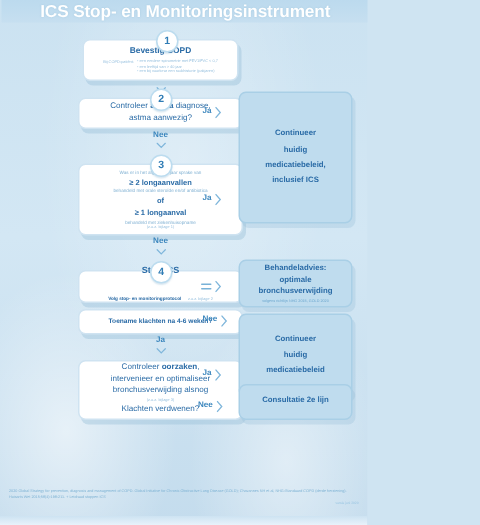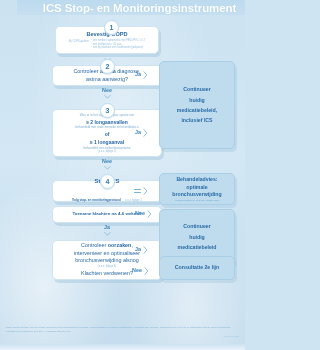--- a/index.html
+++ b/index.html
@@ -12,21 +12,21 @@
   }
   .page{
     position:absolute;inset:0;
     background:
       radial-gradient(ellipse at 18% 82%, rgba(255,255,255,.55) 0%, rgba(255,255,255,0) 26%),
       radial-gradient(ellipse at 78% 88%, rgba(255,255,255,.45) 0%, rgba(255,255,255,0) 24%),
       radial-gradient(ellipse at 50% 30%, rgba(255,255,255,.30) 0%, rgba(255,255,255,0) 55%),
       linear-gradient(180deg,#cbe2f1 0%,#d3e7f4 45%,#c4dced 100%);
   }
   .title-bar{
-    position:absolute;left:17px;top:0;width:245px;height:15px;
+    position:absolute;left:1px;top:0;width:245px;height:15px;
     background:linear-gradient(180deg,#bcdaee 0%,#c6dff0 100%);
     display:flex;align-items:center;justify-content:center;
   }
   .title{
     font-size:11.5px;font-weight:bold;color:#ffffff;
     letter-spacing:-.1px;white-space:nowrap;
     text-shadow:0 0 1px rgba(120,175,210,.5);
   }
   .flow{position:absolute;left:0;top:15px;width:245px;height:310px;}
 

